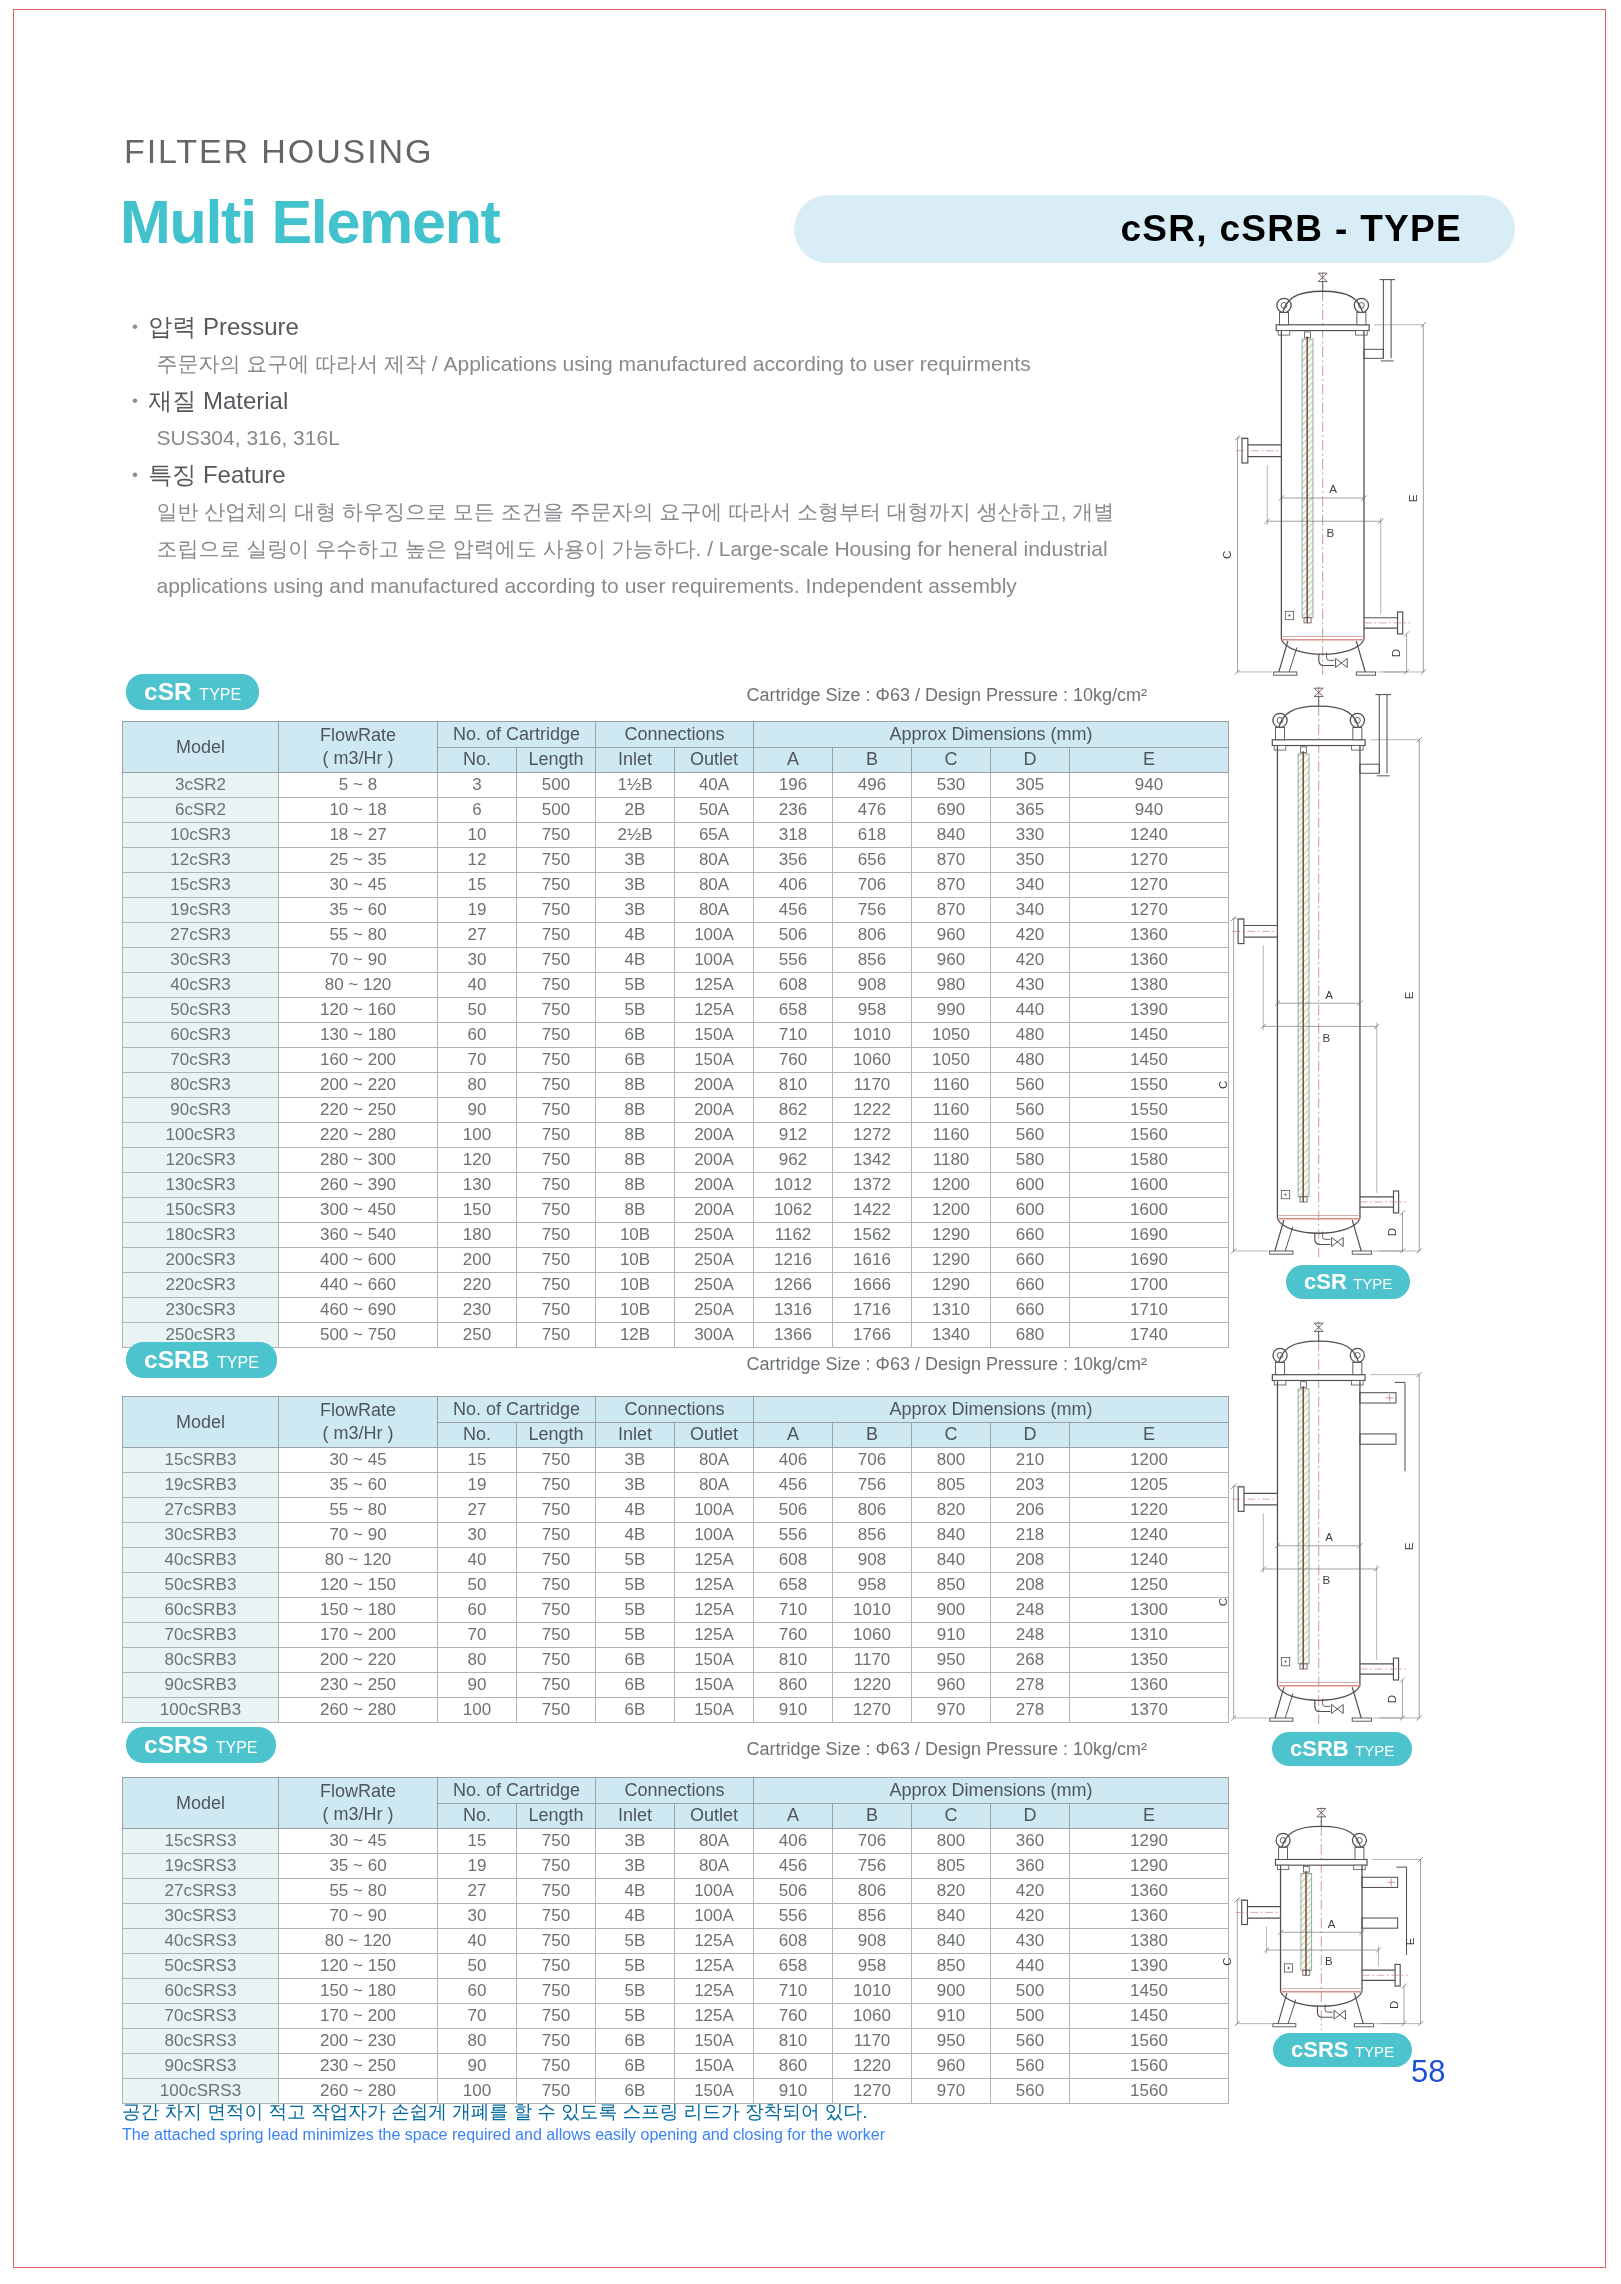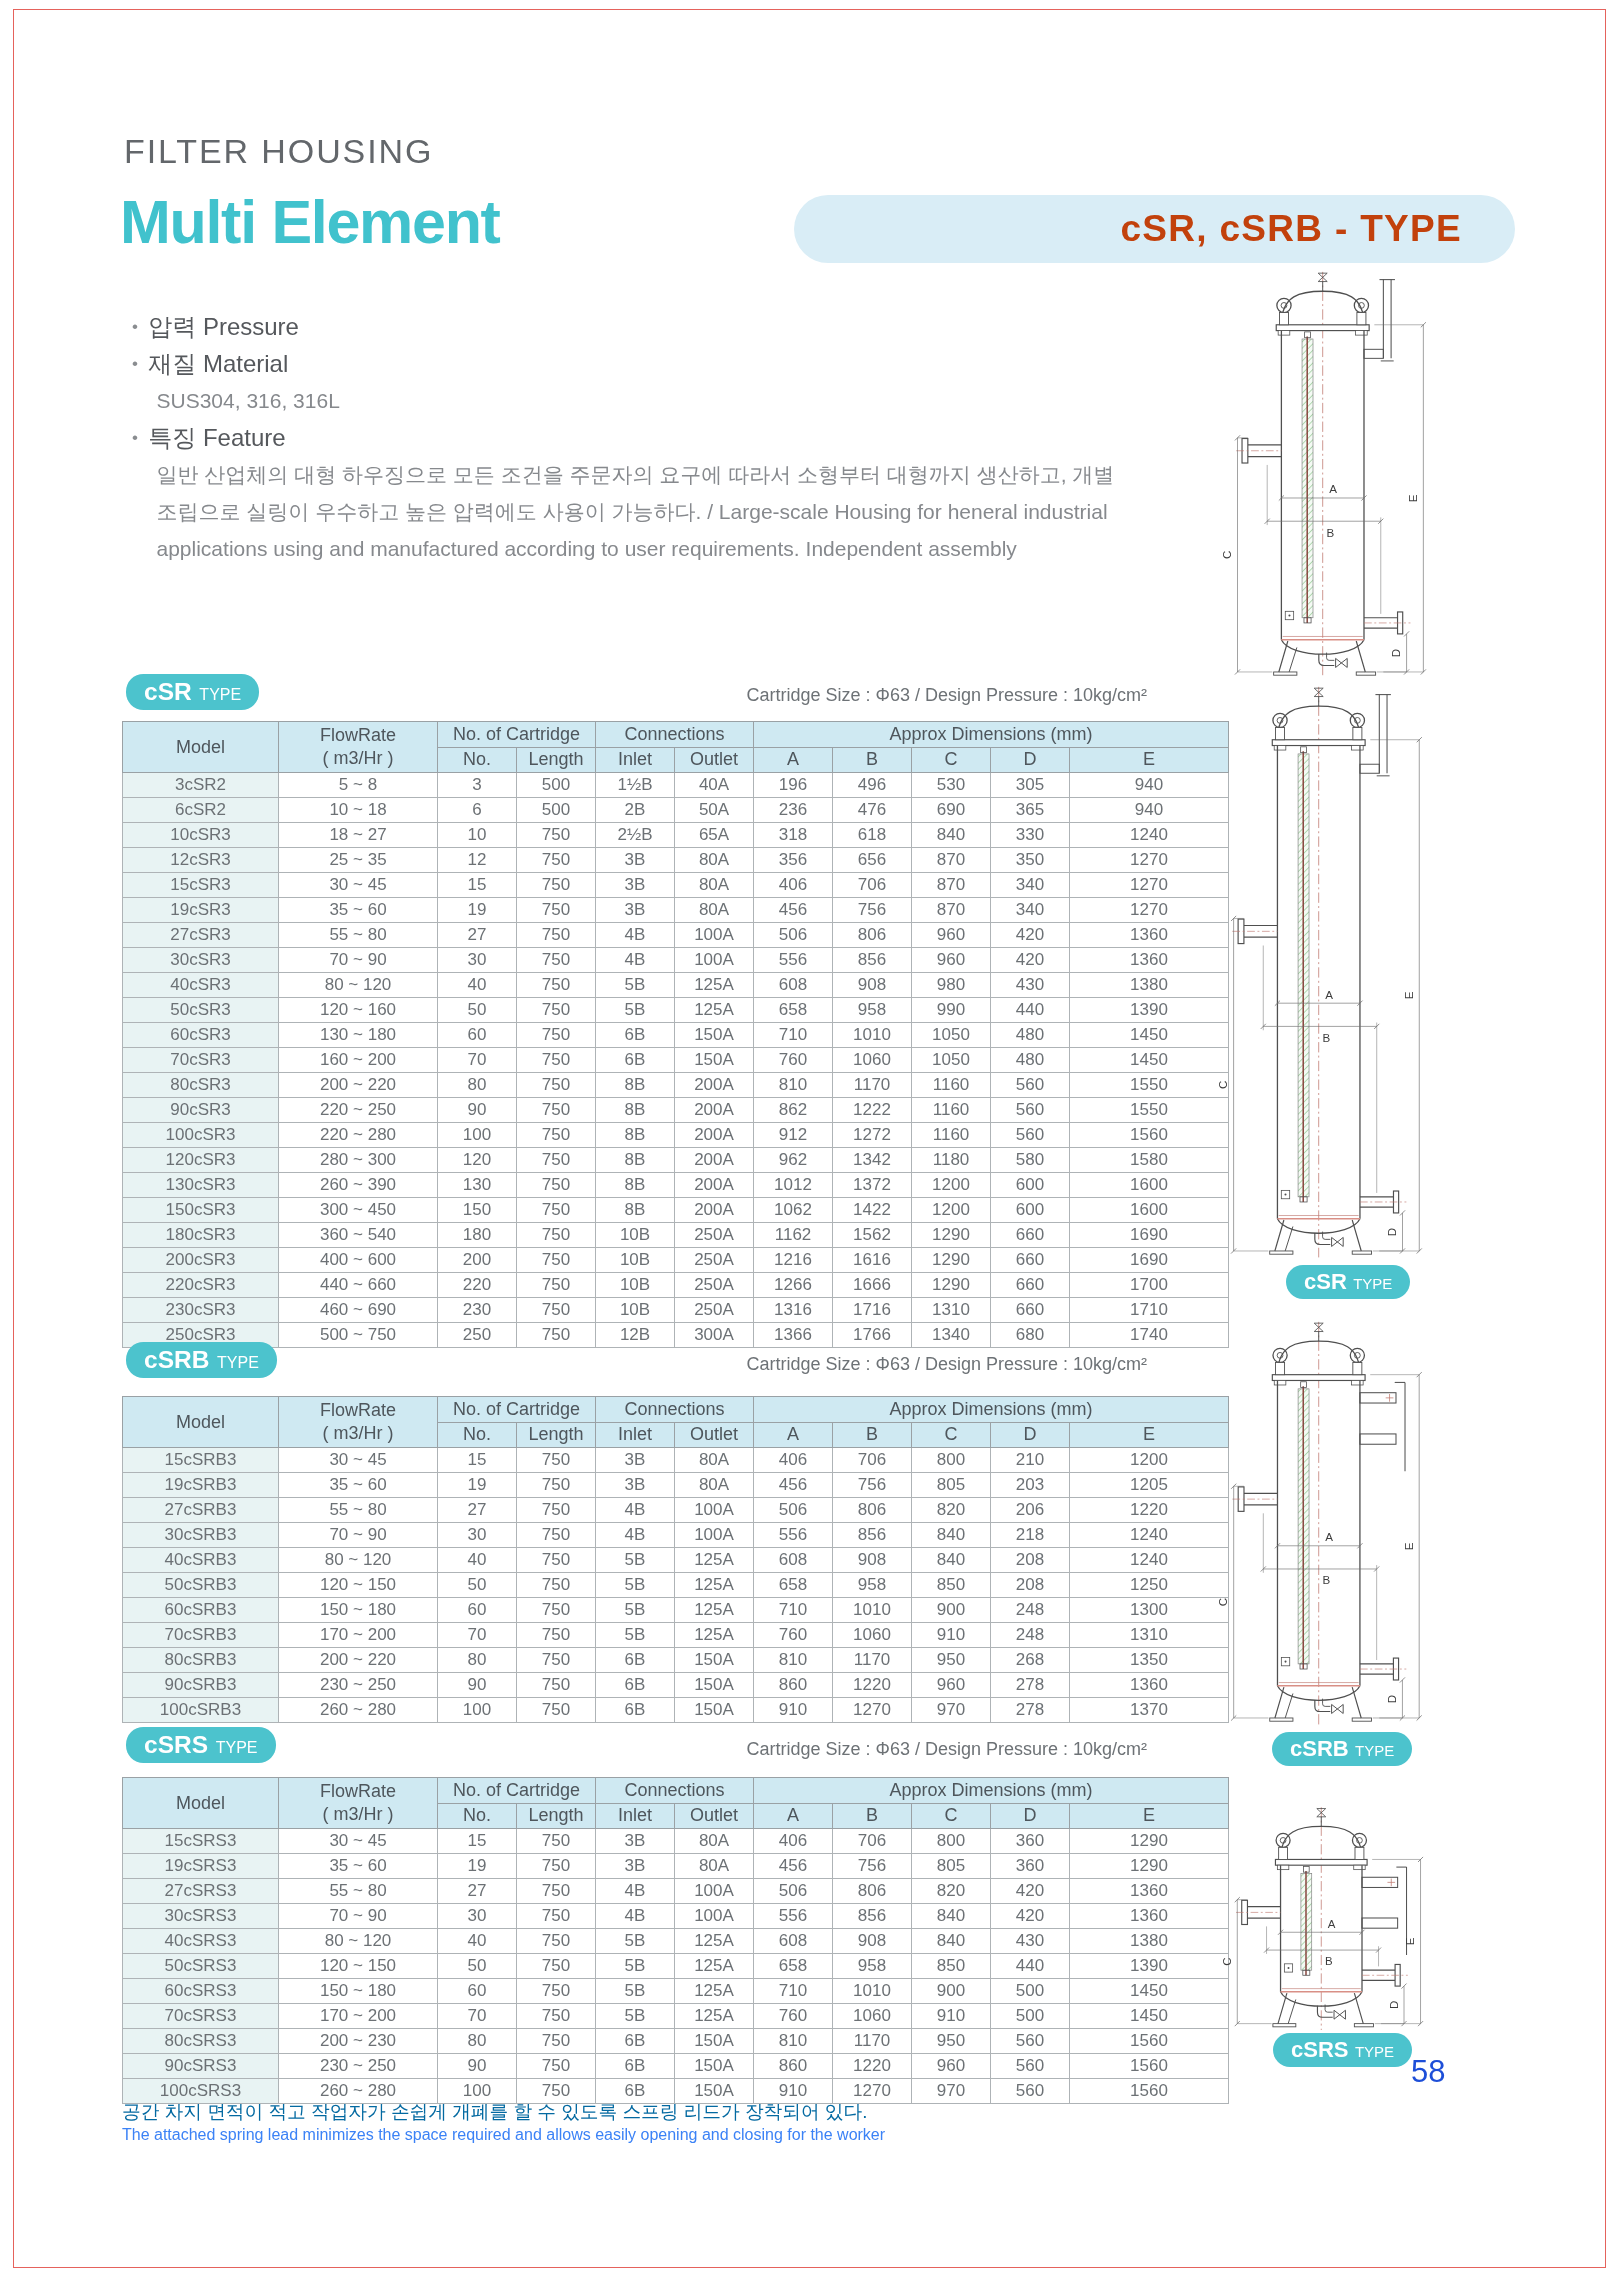--- a/index.html
+++ b/index.html
@@ -17,21 +17,21 @@
     color:#63676b;
   }
   .page-title {
     position:absolute; left:120px; top:178px; font-size:61px; font-weight:bold;
     letter-spacing:-1.3px; color:#41c2cd;margin-top:9px;
   }
   .type-pill {
     position:absolute; left:794px; top:195px; width:721px; height:68px;
     background:#d9edf6; border-radius:34px; box-sizing:border-box;
     display:flex; align-items:center; justify-content:flex-end; padding-right:53px;
-    font-size:37px; font-weight:bold; letter-spacing:1.3px; color:#c2410c;
+    font-size:37px; font-weight:bold; letter-spacing:1.3px; color:#000000;
   }
   
   .features { position:absolute; left:132px; top:308px; width:1064px; }
   .feat-term {
     font-size:24px; color:#55585c; height:37px; display:flex; align-items:center;
   }
   .feat-term .bullet { color:#8a8d90; font-size:17px; margin-right:10.3px; }
   .feat-desc { font-size:21px; color:#86898d; line-height:37px; margin-left:24.5px; }
   
   .section-badge {
@@ -91,20 +91,21 @@
 
 <div class="kicker">FILTER HOUSING</div>
 <div class="page-title">Multi Element</div>
 <div class="type-pill">cSR, cSRB - TYPE</div>
 
 <div class="features">
   <div class="feat-term">
     <span class="bullet">•</span>
     <span>압력 Pressure</span>
   </div>
+  <div class="feat-desc">주문자의 요구에 따라서 제작 / Applications using manufactured according to user requirments</div>
   <div class="feat-term">
     <span class="bullet">•</span>
     <span>재질 Material</span>
   </div>
   <div class="feat-desc">SUS304, 316, 316L</div>
   <div class="feat-term">
     <span class="bullet">•</span>
     <span>특징 Feature</span>
   </div>
   <div class="feat-desc">일반 산업체의 대형 하우징으로 모든 조건을 주문자의 요구에 따라서 소형부터 대형까지 생산하고, 개별</div>

